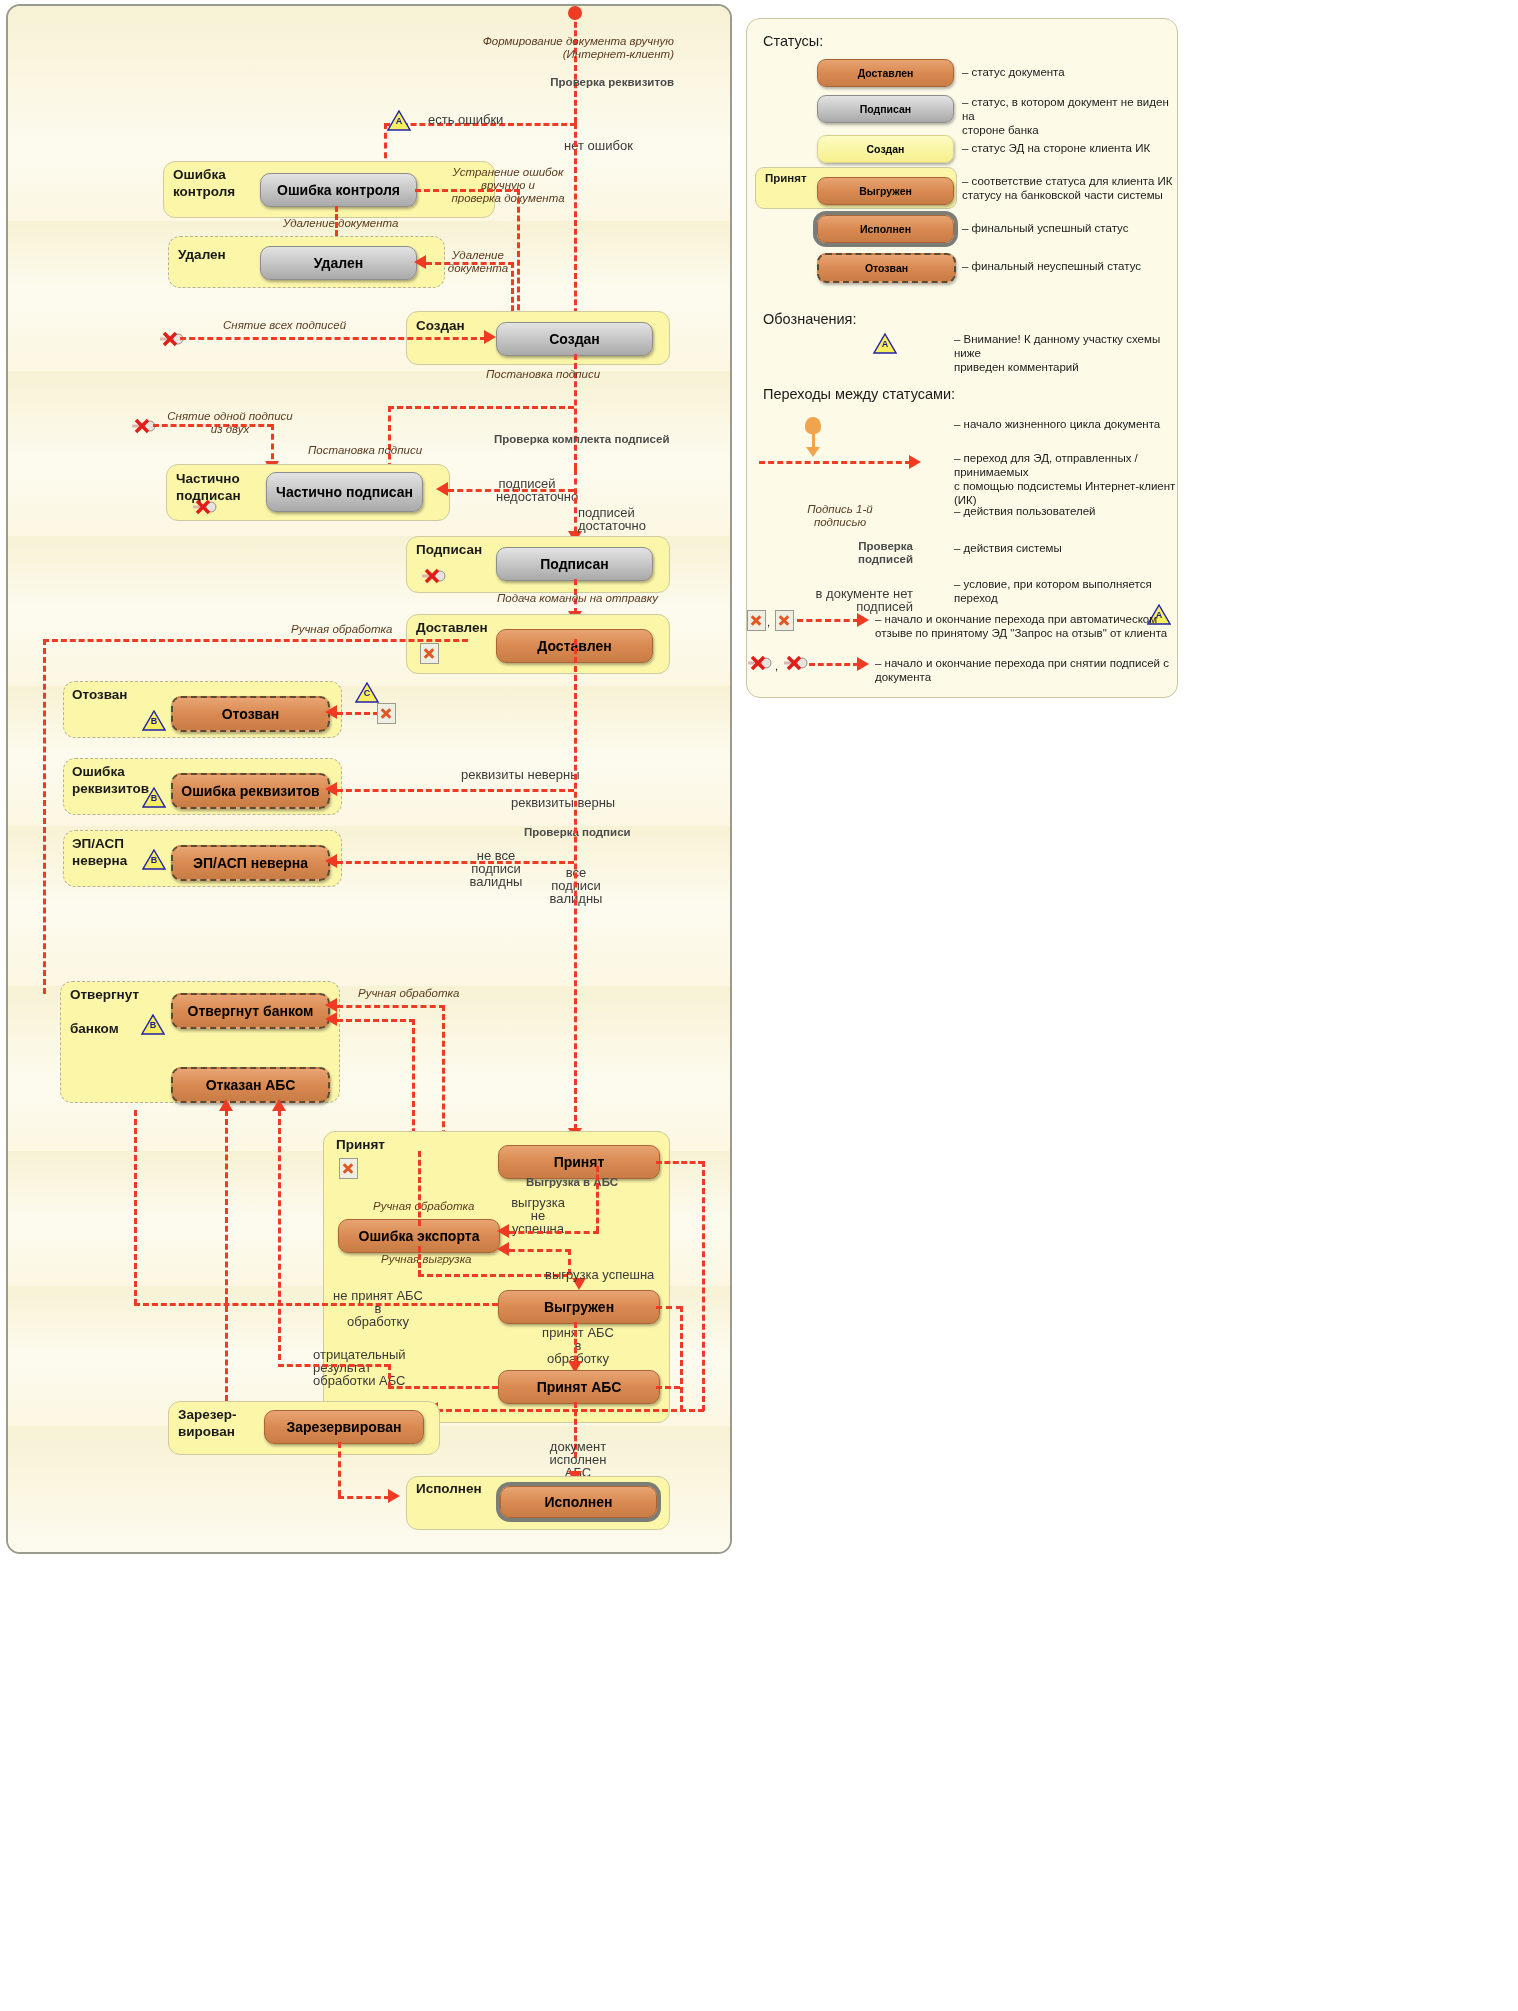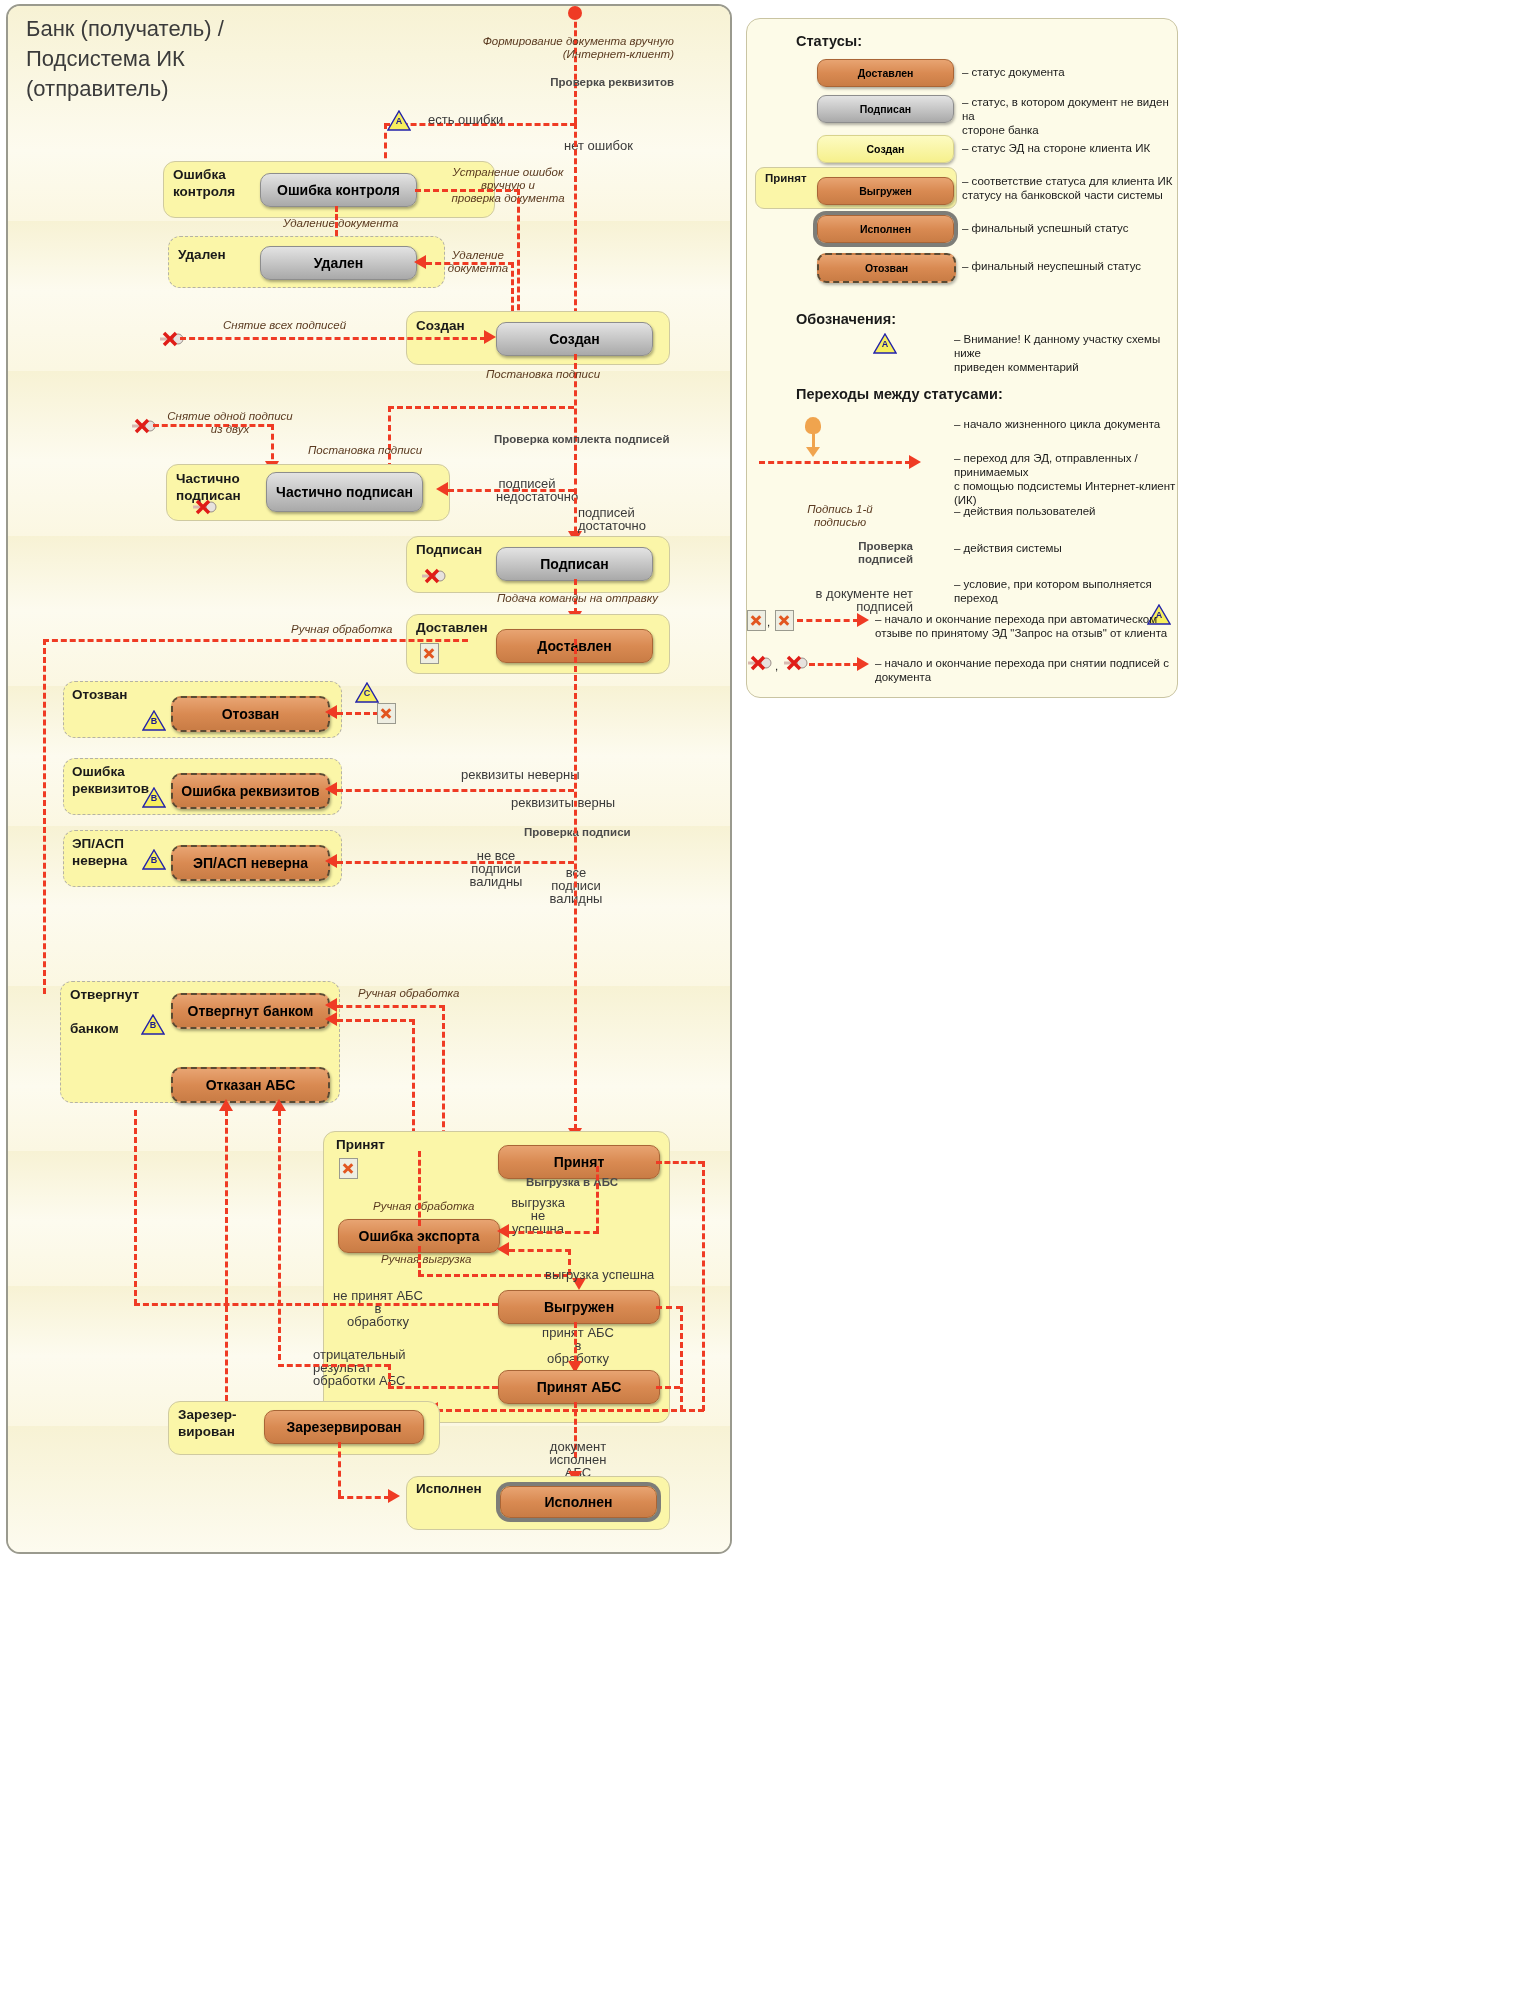--- a/index.html
+++ b/index.html
@@ -58,21 +58,21 @@
   .keyx{position:absolute;width:26px;height:16px;}
   
   .recall{position:absolute;width:17px;height:19px;background:#eeeee2;border:1px solid #9a9a8e;}
   .recall::before,.recall::after{content:"";position:absolute;left:2px;top:8px;width:12px;height:3px;background:#e2561f;}
   .recall::before{transform:rotate(45deg);}
   .recall::after{transform:rotate(-45deg);}
 
   
   .legend{position:absolute;left:746px;top:18px;width:430px;height:678px;
      border:1px solid #c9c4a2;border-radius:14px;background:#fdfbe8;}
-  .lg-h{position:absolute;font-weight:bold;font-size:14.5px;color:#1a1a1a;margin-left:33px;}
+  .lg-h{position:absolute;font-weight:normal;font-size:14.5px;color:#1a1a1a;}
   .lg-t{position:absolute;font-size:11.5px;color:#1a1a1a;line-height:14px;}
   .lg-pill{position:absolute;height:26px;border-radius:9px;display:flex;align-items:center;justify-content:center;
      font-size:10.5px;font-weight:bold;color:#000;box-shadow:1px 2px 3px rgba(0,0,0,.3);}
   .lg-grp{position:absolute;border-radius:9px;background:#fbf6a8;border:1px solid #cfcaa0;}
   .dash-sample{position:absolute;height:0;border-top:3px dashed #ef3b24;}
   .orange-start{position:absolute;width:16px;height:17px;background:#f0a44e;border-radius:50% 50% 40% 40%;}
   .orange-stem{position:absolute;width:0;border-left:3px solid #f0a44e;}
   .orange-tip{position:absolute;width:0;height:0;border-left:7px solid transparent;border-right:7px solid transparent;border-top:10px solid #f0a44e;}
 </style>
 </head>
@@ -95,25 +95,20 @@
     <div class="band a" style="top:820px;height:80px"></div>
     <div class="band b" style="top:900px;height:80px"></div>
     <div class="band a" style="top:980px;height:100px"></div>
     <div class="band b" style="top:1080px;height:65px"></div>
     <div class="band a" style="top:1145px;height:70px"></div>
     <div class="band b" style="top:1215px;height:65px"></div>
     <div class="band a" style="top:1280px;height:70px"></div>
     <div class="band b" style="top:1350px;height:70px"></div>
     <div class="band a" style="top:1420px;height:126px"></div>
 
-    <div class="lane-title">
-      <div>Банк (получатель) /</div>
-      <div>Подсистема ИК</div>
-      <div>(отправитель)</div>
-    </div>
 
     <div class="start-dot" style="left:560px;top:0px"></div>
     <div class="v" style="left:566px;top:7px;height:110px"></div>
     <div class="lbl" style="left:466px;top:29px;width:200px;text-align:right;white-space:pre-line">Формирование  документа вручную
 (Интернет-клиент)</div>
     <div class="lbl sys" style="left:496px;top:70px;width:170px;text-align:right">Проверка реквизитов</div>
 
     <div class="h" style="left:376px;top:117px;width:192px"></div>
     <div class="v" style="left:376px;top:117px;height:45px"></div>
     <div class="av d" style="left:370px;top:155px"></div>

